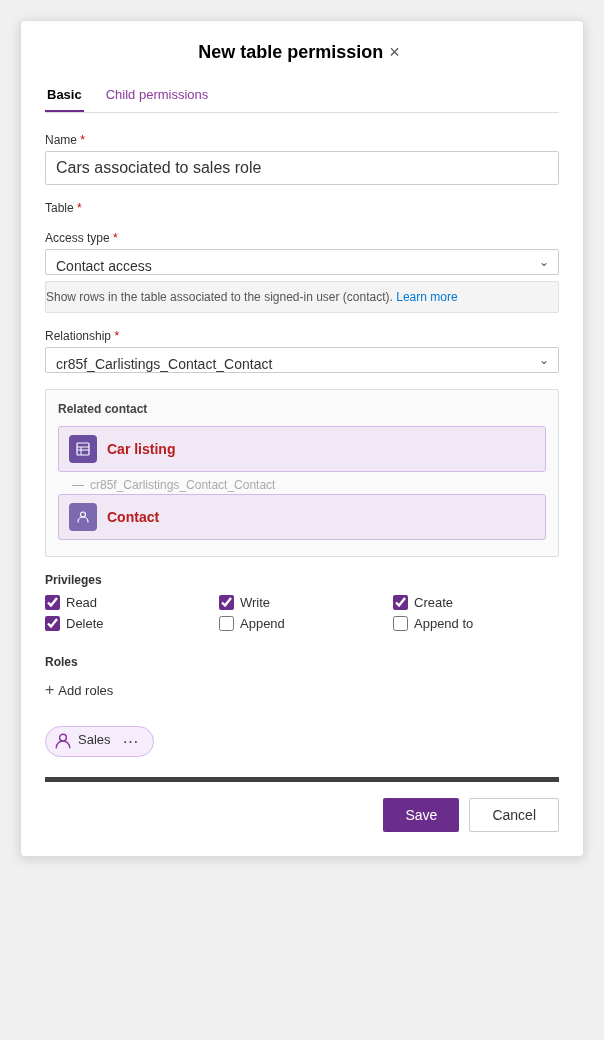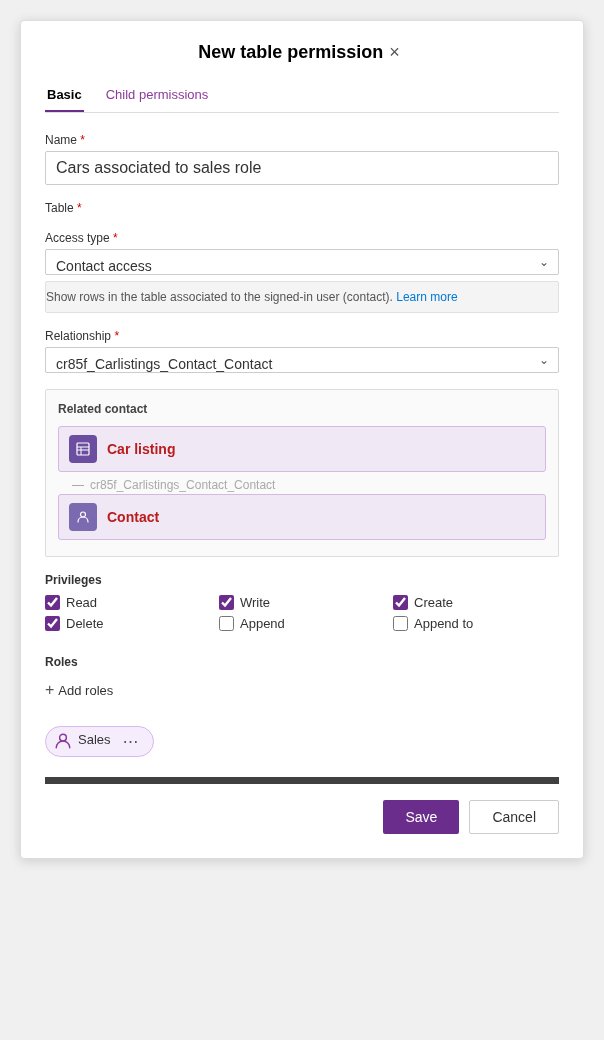--- a/index.html
+++ b/index.html
@@ -252,21 +252,21 @@
       color: #555;
       font-size: 16px;
       margin-left: 4px;
       padding: 0 2px;
     }
     .footer-actions {
       display: flex;
       justify-content: flex-end;
       gap: 10px;
       padding-top: 16px;
-      border-top: 7px solid #404040;
+      border-top: 5px solid #404040;
     }
     .btn-save {
       background: #6b2d8b;
       color: #fff;
       border: none;
       padding: 8px 22px;
       font-size: 14px;
       border-radius: 2px;
       cursor: pointer;
     }

